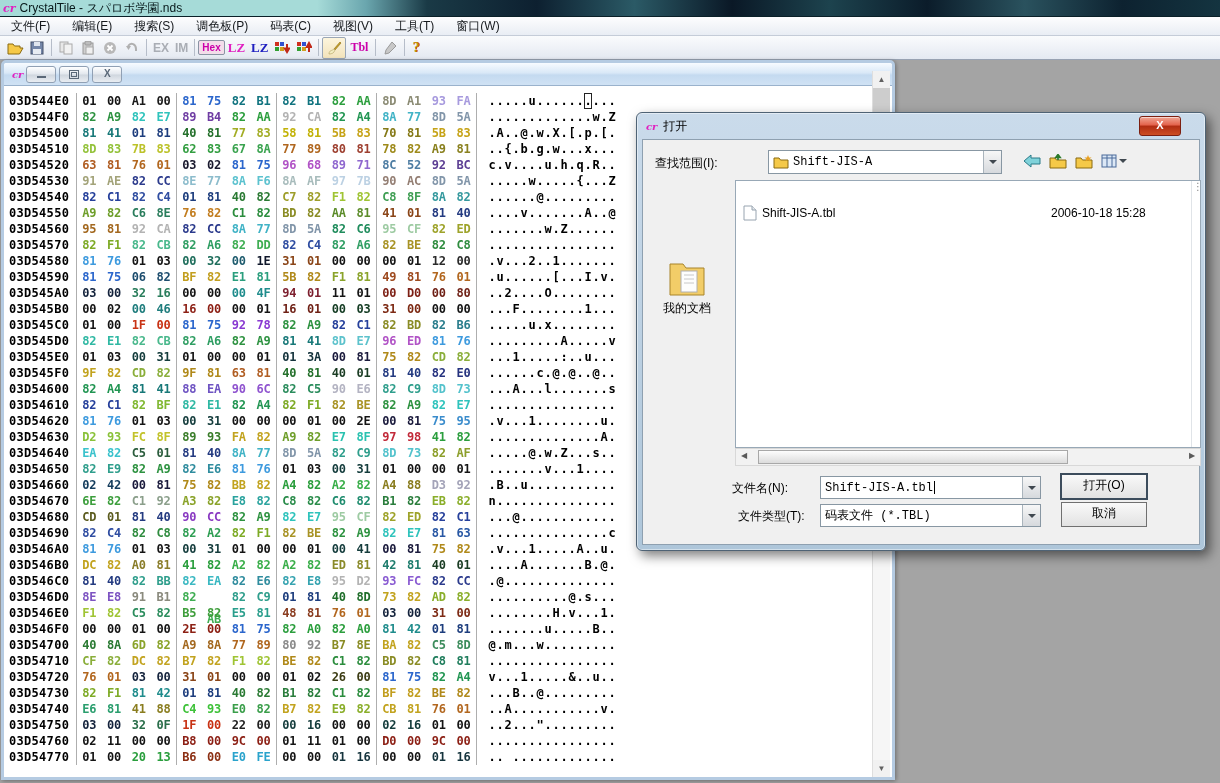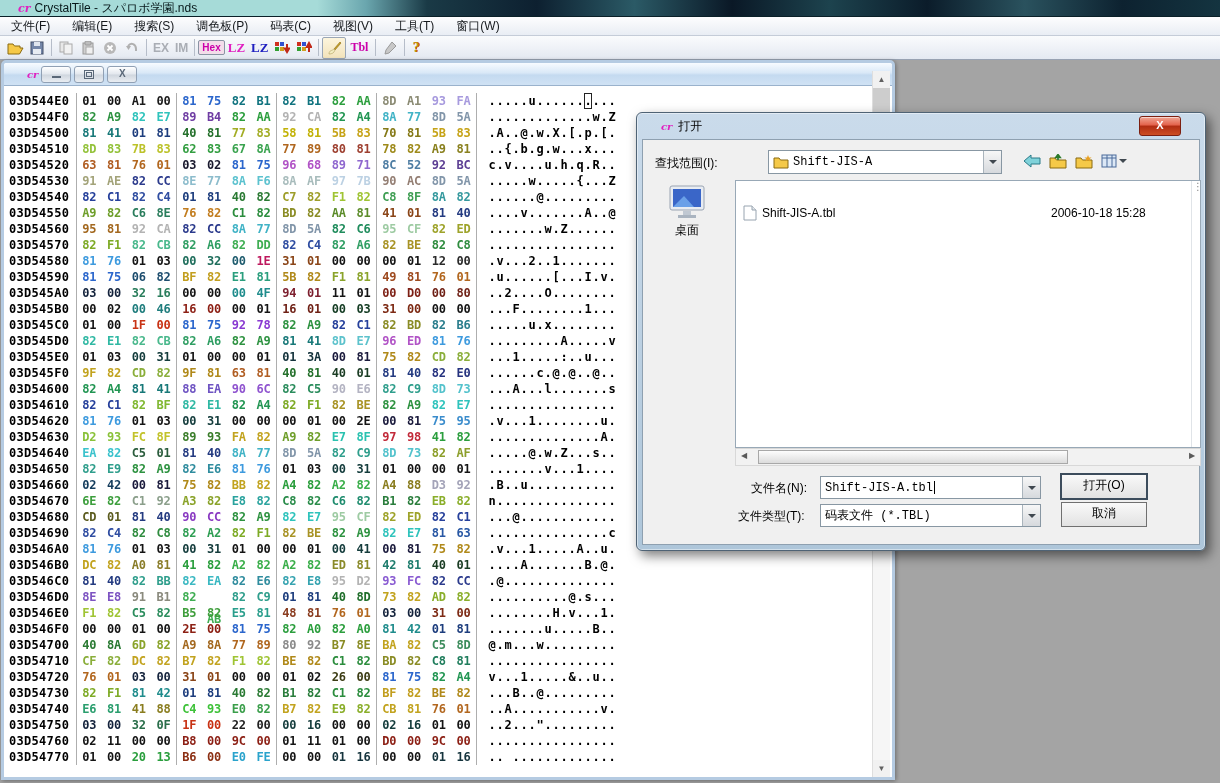--- a/index.html
+++ b/index.html
@@ -5,21 +5,21 @@
   html,body{margin:0;padding:0;}
   body{width:1220px;height:783px;overflow:hidden;position:relative;
        font-family:"Liberation Sans","DejaVu Sans",sans-serif;background:#a4a4a4;}
   .abs{position:absolute;}
 
   
   #titlebar{left:0;top:0;width:1220px;height:16px;
     background:linear-gradient(90deg,#a6dbd8 0,#a6dbd8 26%,#6aa6ae 30%,#1a3a46 35%,#0d2030 44%,#2b5a66 52%,#0a1826 60%,#1d434e 68%,#0b1c2a 76%,#2a525e 84%,#0d2230 92%,#143440 100%);
     border-bottom:1px solid #0a2028;display:flex;align-items:center;}
   #titlebar .ttext{font-size:12px;color:#07181a;margin-left:4px;white-space:nowrap;}
-  .ctlogo{font:italic 700 11px "DejaVu Serif",serif;color:#e020c0;margin-left:18px;}
+  .ctlogo{font:italic 700 11px "DejaVu Serif",serif;color:#e020c0;margin-left:3px;}
   #menubar{left:0;top:17px;width:1220px;height:18px;background:linear-gradient(#fdfdfe,#e9edf4);
     border-bottom:1px solid #c5ccd8;display:flex;align-items:center;}
   .menuitem{font-size:12px;color:#15181c;padding:0 11px;height:18px;line-height:18px;cursor:default;}
   #toolbar{left:0;top:36px;width:1220px;height:23px;background:linear-gradient(#fafbfd,#e4e9f1);
     border-bottom:1px solid #98a2b2;display:flex;align-items:center;padding-left:4px;}
   .tbtn{width:22px;height:20px;display:flex;align-items:center;justify-content:center;}
   .tsep{width:1px;height:17px;background:#b6bdc9;margin:0 3px;}
   .ttext-btn{font:700 12px "Liberation Sans",sans-serif;color:#a9adb4;padding:0 3px;}
   .hexbtn{border:1px solid #8a94a4;background:#f3ddea;color:#cc00aa;font:700 10px "Liberation Sans",sans-serif;
     padding:1px 3px;border-radius:2px;}
@@ -670,21 +670,21 @@
         <span class="grp">
           <span class="byte" style="color: rgb(61, 154, 222);">81</span>
           <span class="byte" style="color: rgb(61, 154, 222);">76</span>
           <span class="byte" style="color: rgb(20, 20, 20);">01</span>
           <span class="byte" style="color: rgb(20, 20, 20);">03</span>
         </span>
         <span class="grp">
           <span class="byte" style="color: rgb(31, 110, 92);">00</span>
           <span class="byte" style="color: rgb(31, 110, 92);">32</span>
           <span class="byte" style="color: rgb(31, 92, 110);">00</span>
-          <span class="byte" style="color: #be185d;">1E</span>
+          <span class="byte" style="color: #0f172a;">1E</span>
         </span>
         <span class="grp">
           <span class="byte" style="color: rgb(138, 69, 24);">31</span>
           <span class="byte" style="color: rgb(138, 69, 24);">01</span>
           <span class="byte" style="color: rgb(20, 20, 20);">00</span>
           <span class="byte" style="color: rgb(20, 20, 20);">00</span>
         </span>
         <span class="grp">
           <span class="byte" style="color: rgb(20, 20, 20);">00</span>
           <span class="byte" style="color: rgb(20, 20, 20);">01</span>
@@ -2153,29 +2153,29 @@
     <span class="navico" style="left:456px;top:11px;width:30px">
       <svg width="16" height="14" viewBox="0 0 16 14">
           <rect x="1" y="1" width="14" height="12" fill="#dce8f6" stroke="#4a6a9a"></rect>
           <line x1="6" y1="1" x2="6" y2="13" stroke="#4a6a9a"></line>
           <line x1="11" y1="1" x2="11" y2="13" stroke="#4a6a9a"></line>
           <line x1="1" y1="4" x2="15" y2="4" stroke="#4a6a9a"></line>
         </svg>
       <span class="darr" style="margin-left:2px"></span>
     </span>
 
-    <div class="place" style="left:0px;top:44px">
-      <svg width="42" height="36" viewBox="0 0 42 36">
-          <rect x="4" y="2" width="34" height="24" rx="2" fill="#e8ecf2" stroke="#9aa4b2"></rect>
-          <rect x="7" y="5" width="28" height="18" fill="#3a66c8"></rect>
-          <path d="M7 23 L18 12 L28 23 Z" fill="#6aa0e8"></path>
-          <rect x="17" y="27" width="8" height="4" fill="#c0c8d2"></rect>
-          <rect x="12" y="31" width="18" height="3" fill="#aab4c0"></rect>
+    <div class="place" style="left:0px;top:118px">
+      <svg width="40" height="40" viewBox="0 0 40 40">
+          <path d="M3 37 L3 6 L16 6 L19 10 L37 10 L37 37 Z" fill="#f2cd68" stroke="#a8842a"></path>
+          <rect x="14" y="13" width="16" height="21" fill="#fdfdfd" stroke="#b0b0b0"></rect>
+          <line x1="17" y1="17" x2="27" y2="17" stroke="#c8c8c8"></line>
+          <line x1="17" y1="21" x2="27" y2="21" stroke="#c8c8c8"></line>
+          <line x1="17" y1="25" x2="27" y2="25" stroke="#c8c8c8"></line>
         </svg>
-      <span>桌面</span>
+      <span>我的文档</span>
     </div>
 
     <div id="filelist">
       <div class="filesliver">⋮</div>
       <div id="filerows">
           <div class="frow">
             <svg width="14" height="16" viewBox="0 0 14 16">
               <path d="M1 1 L9 1 L13 5 L13 15 L1 15 Z" fill="#ffffff" stroke="#98a4b0"></path>
               <path d="M9 1 L9 5 L13 5" fill="#e4e8ec" stroke="#98a4b0"></path>
             </svg>
@@ -2183,21 +2183,21 @@
             <span class="fdate">2006-10-18 15:28</span>
           </div>
         </div>
     </div>
     <div id="hscroll">
       <span class="hsbtn" style="left:0">◀</span>
       <span id="hs-thumb"></span>
       <span class="hsbtn" style="right:0">▶</span>
     </div>
 
-    <span class="dlabel" style="left:108px;top:340px">文件名(N):</span>
+    <span class="dlabel" style="left:89px;top:340px">文件名(N):</span>
     <div class="combo" style="left:177px;top:336px;width:219px;height:21px">
       <span class="val">
         <span>Shift-JIS-A.tbl</span>
           <span class="caretbar"></span>
       </span>
       <span class="drop">
           <span class="darr"></span>
         </span>
     </div>
     <div class="btn default" style="left:418px;top:334px">打开(O)</div>

